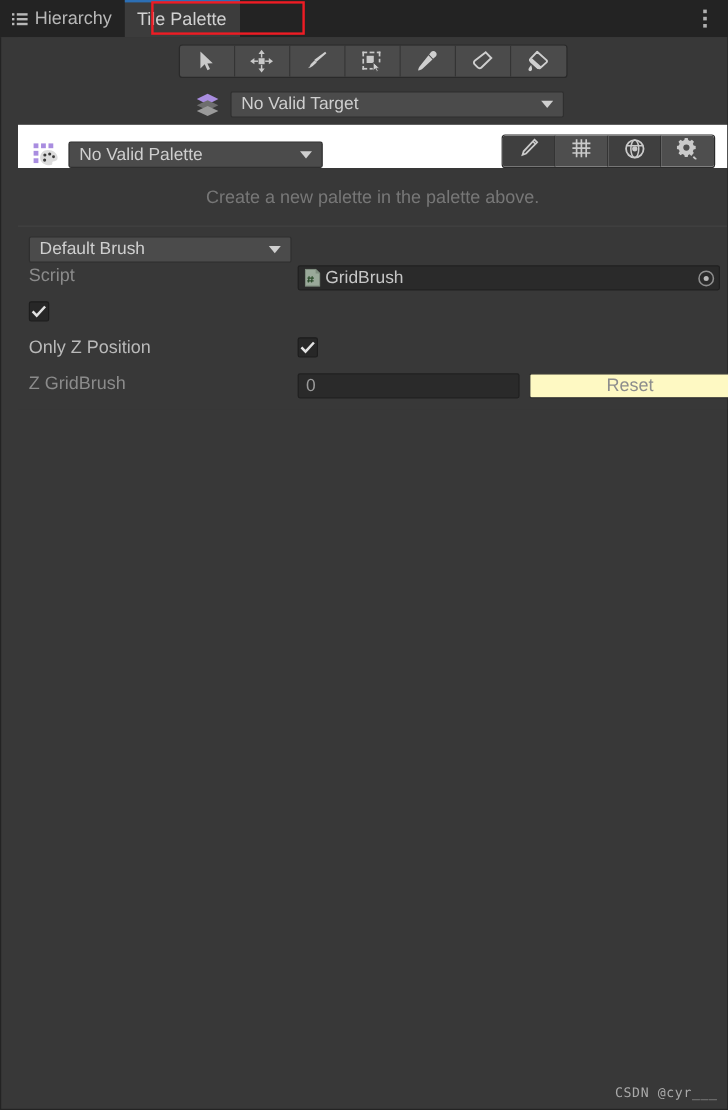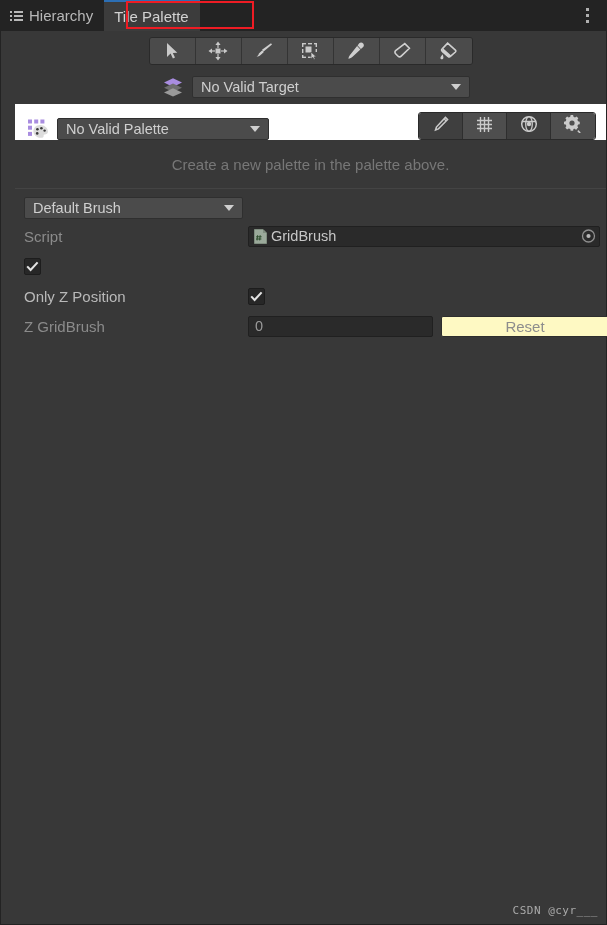--- a/index.html
+++ b/index.html
@@ -227,21 +227,21 @@
     padding: 0 10px 0 9px;
     height: 26px;
     display: flex;
     align-items: center;
   }
   .brush-dd { width: 219px; height: 22px; }
 
   .row {
     height: 30px;
     display: flex;
-    align-items: center;
+    align-items: flex-start;
     padding-left: 9px;
     box-sizing: border-box;
   }
   .row .lbl {
     font-size: 15px;
     color: #b9b9b9;
     width: 224px;
     flex: none;
     white-space: nowrap;
     overflow: hidden;

